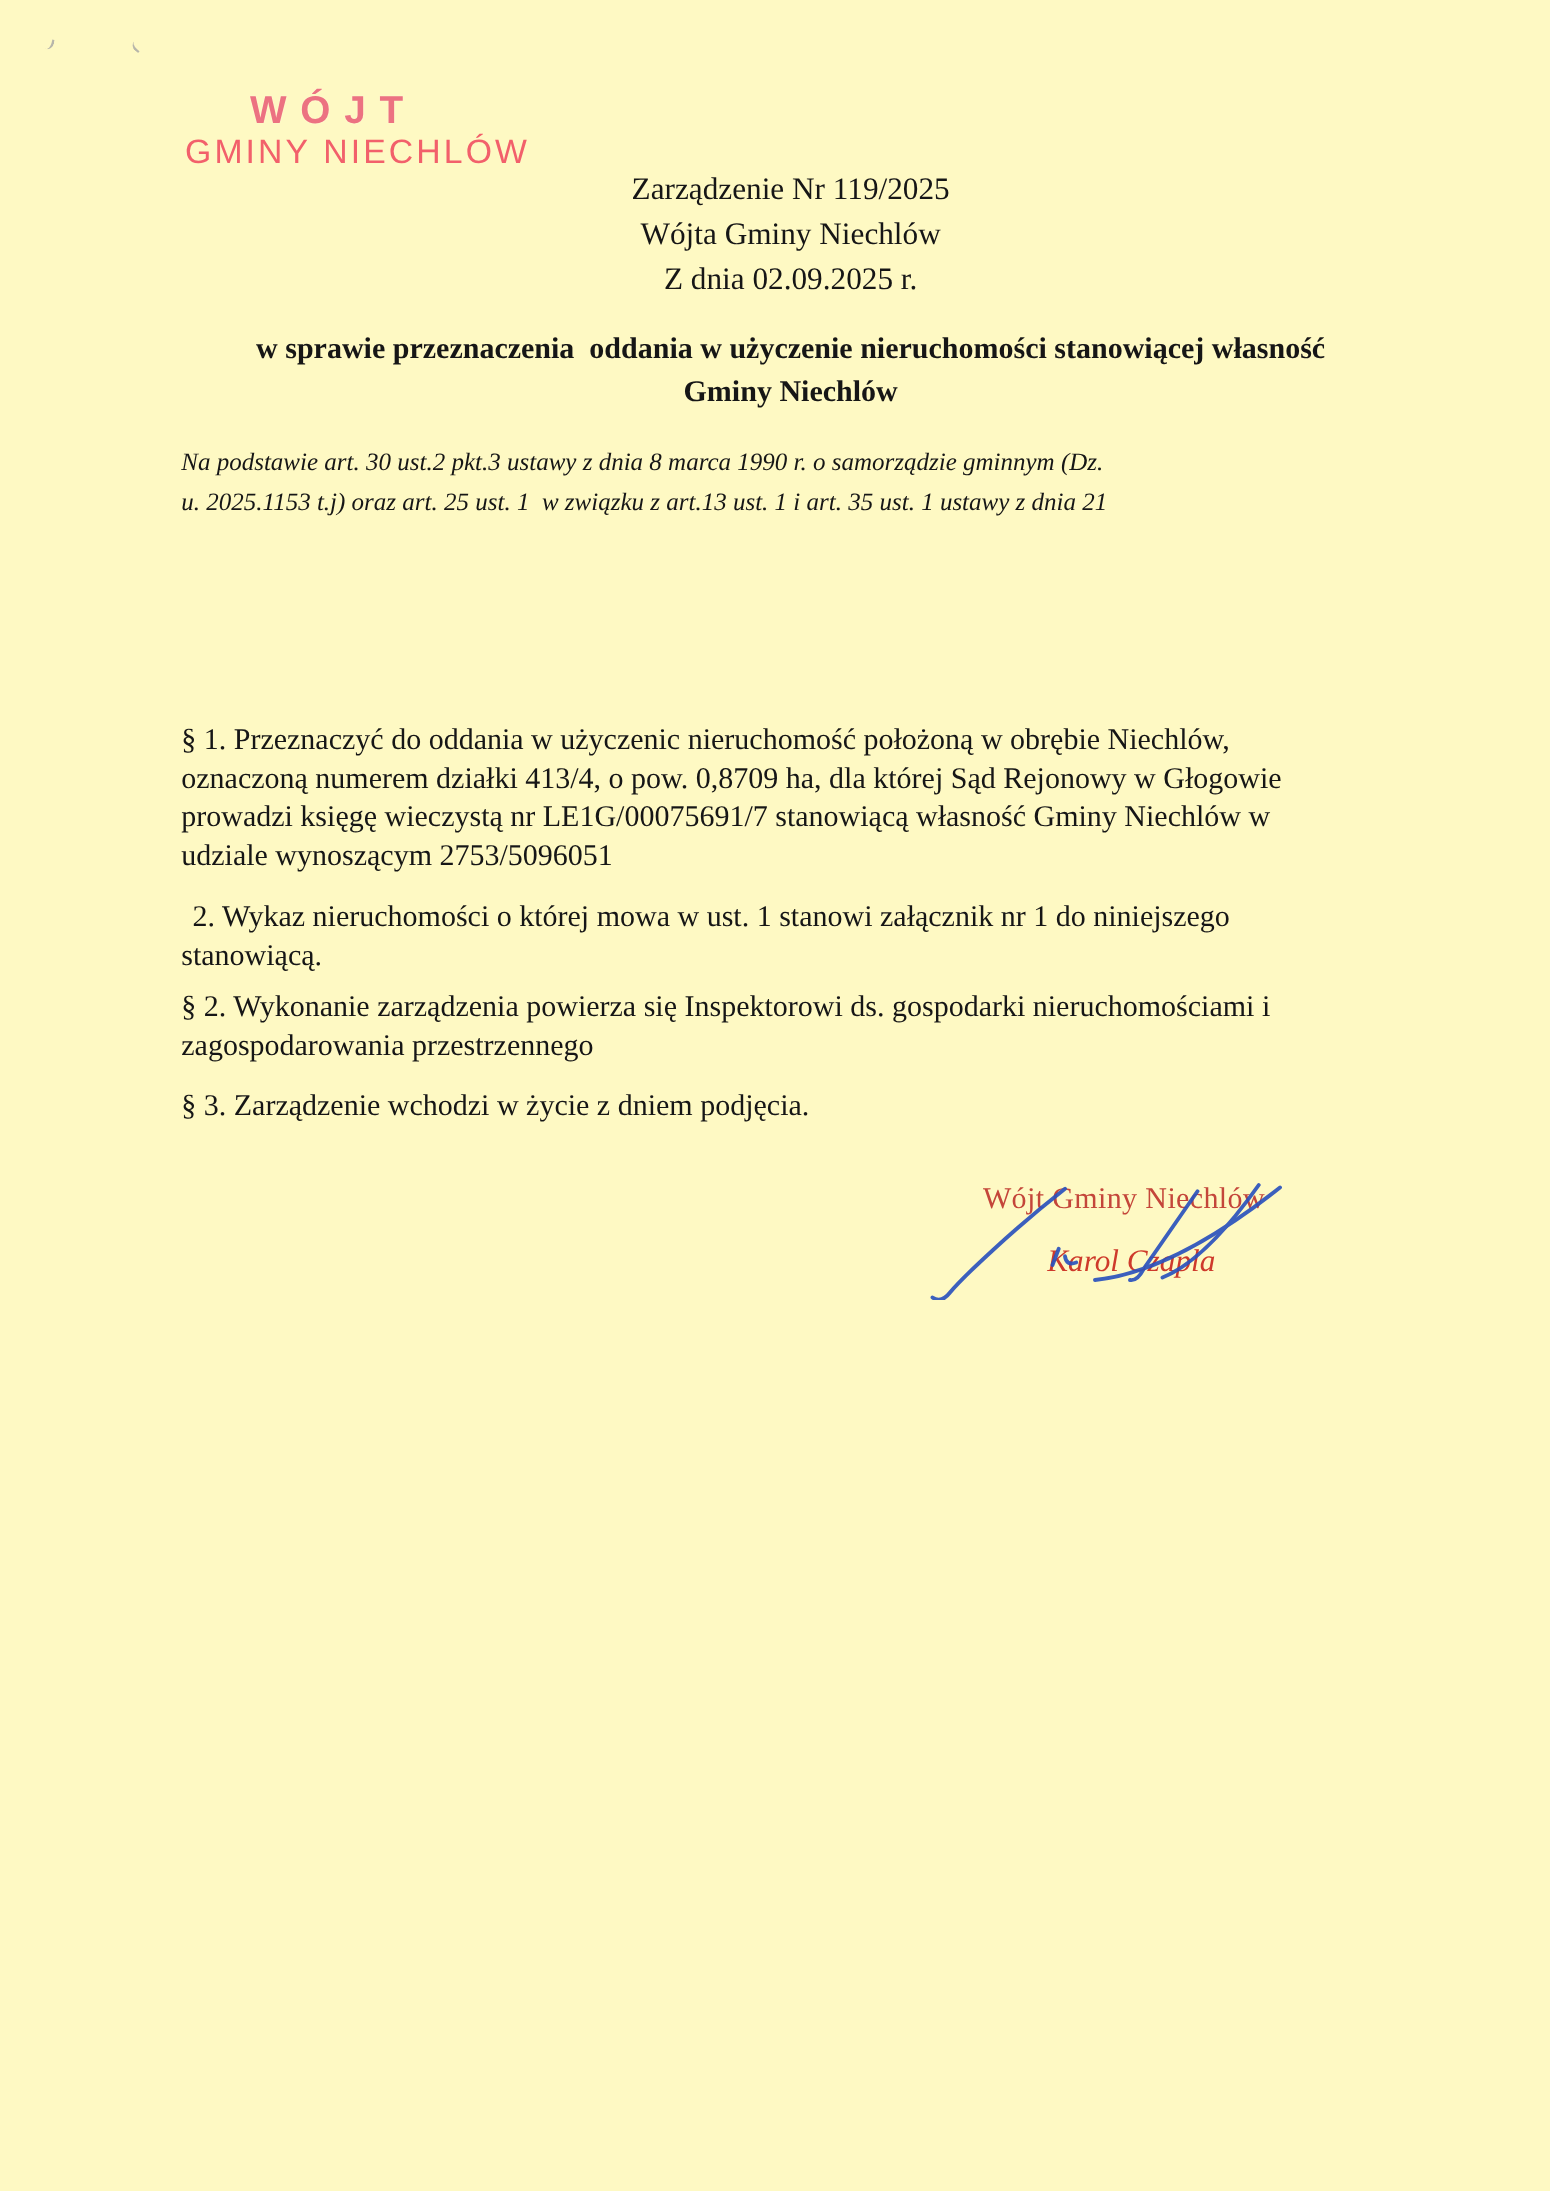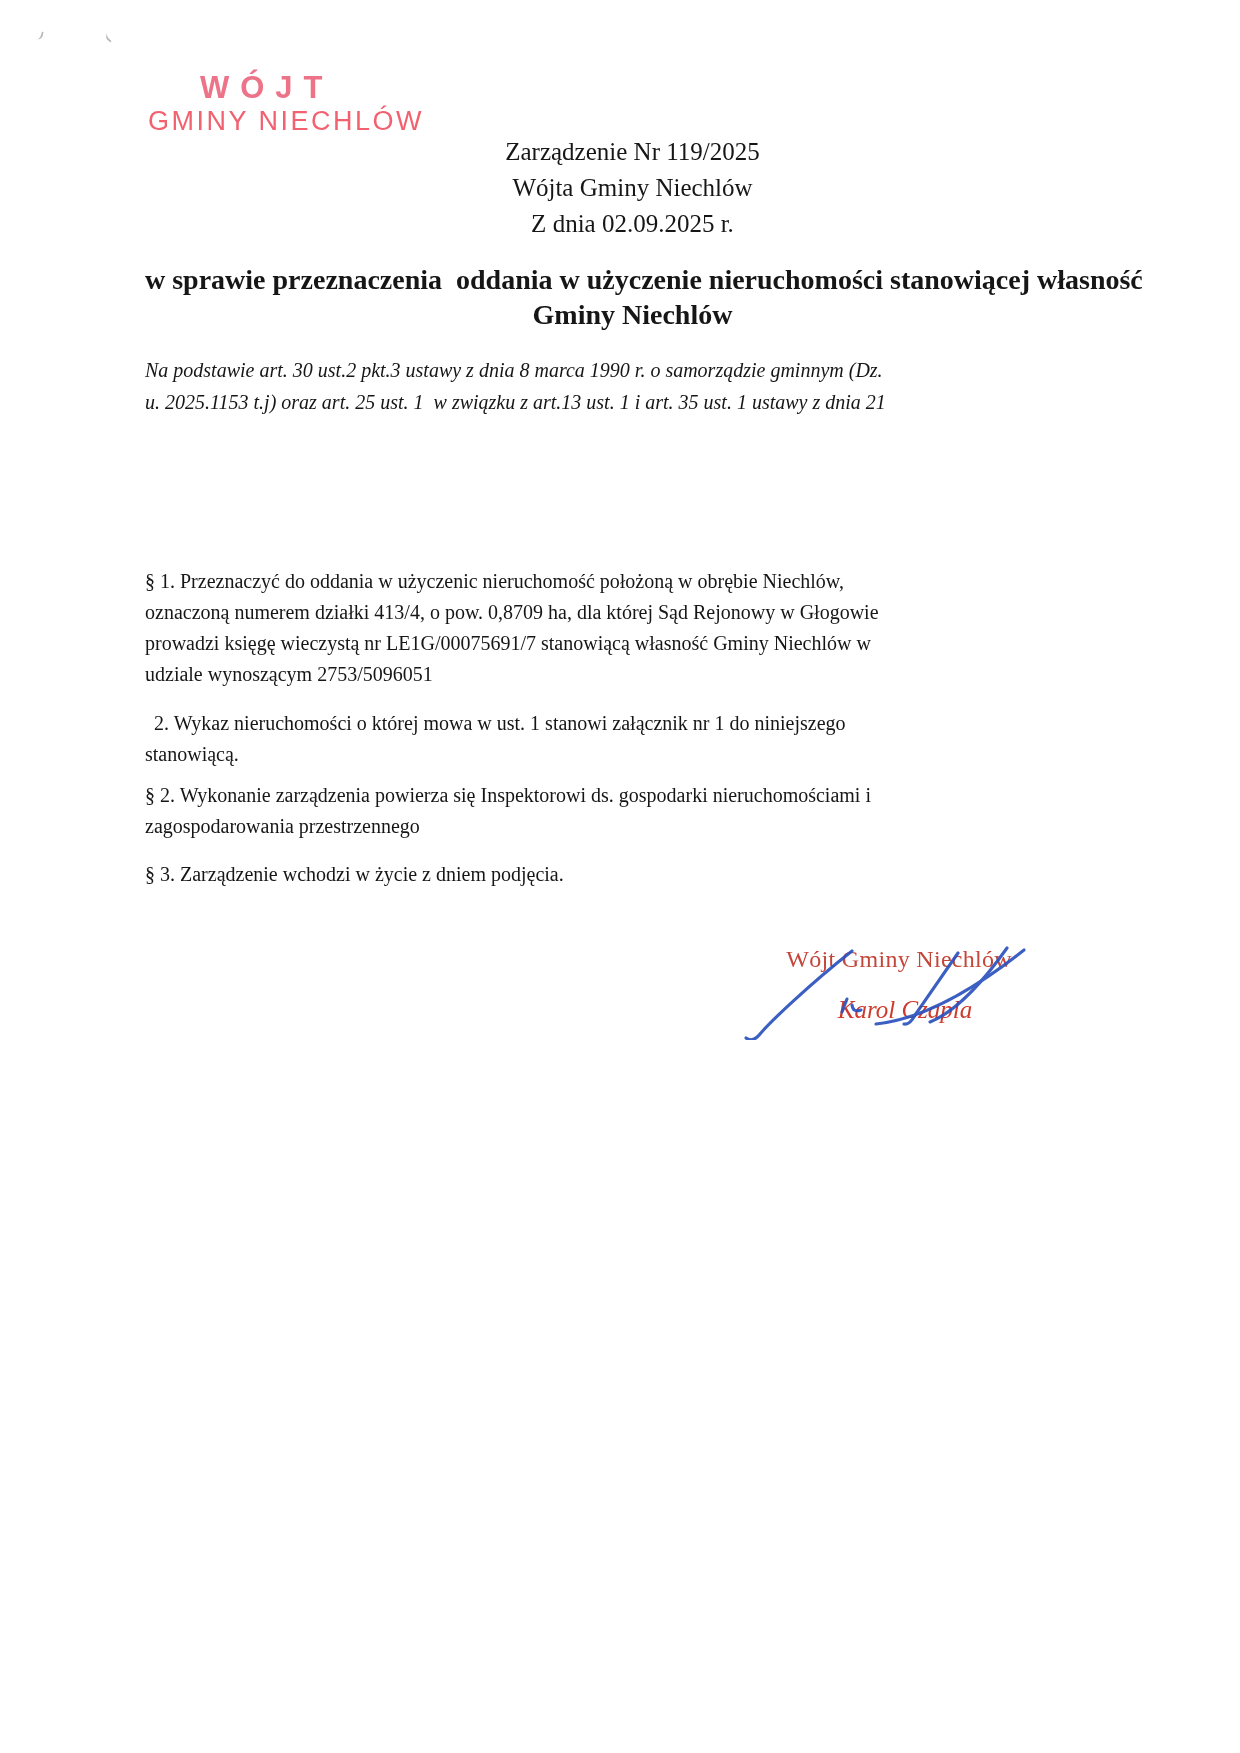--- a/index.html
+++ b/index.html
@@ -5,21 +5,21 @@
   html, body {
     margin: 0;
     padding: 0;
     background: #e8e8e8;
   }
   .page {
     position: relative;
     width: 1240px;
     height: 1753px;
     margin: 0 auto;
-    background: #ffffff;
+    background: #fef9c3;
     overflow: hidden;
     font-family: "Liberation Serif", serif;
     color: #161616;
   }
 
   
   .speck {
     position: absolute;
     width: 4px;
     height: 9px;
@@ -65,42 +65,43 @@
     font-size: 25px;
     line-height: 36px;
   }
   .subject-block {
     position: absolute;
     left: 145px;
     top: 262px;
     width: 975px;
     text-align: center;
     font-weight: 700;
-    font-size: 28px;
+    font-size: 24px;
     line-height: 35px;
   }
 
   
   .legal-block {
     position: absolute;
     left: 145px;
     top: 355px;
     width: 990px;
     font-style: italic;
     font-size: 20px;
     line-height: 31.5px;
   }
 
   
   .para {
     position: absolute;
     left: 145px;
     width: 990px;
-    font-size: 20px;
+    font-size: 24px;
     line-height: 31px;
+    margin-top: 11px;
   }
   .para-1    { top: 566px; }
   .para-1u2  { top: 708px; }
   .para-2    { top: 780px; }
   .para-3    { top: 859px; }
   .indent-sm { text-indent: 9px; }
 
   .line { white-space: pre; }
 
   

